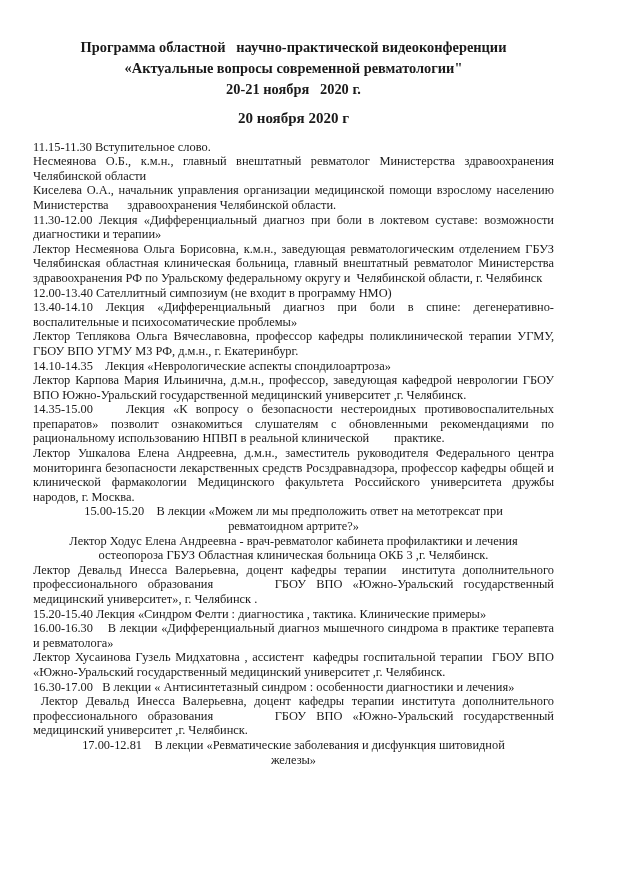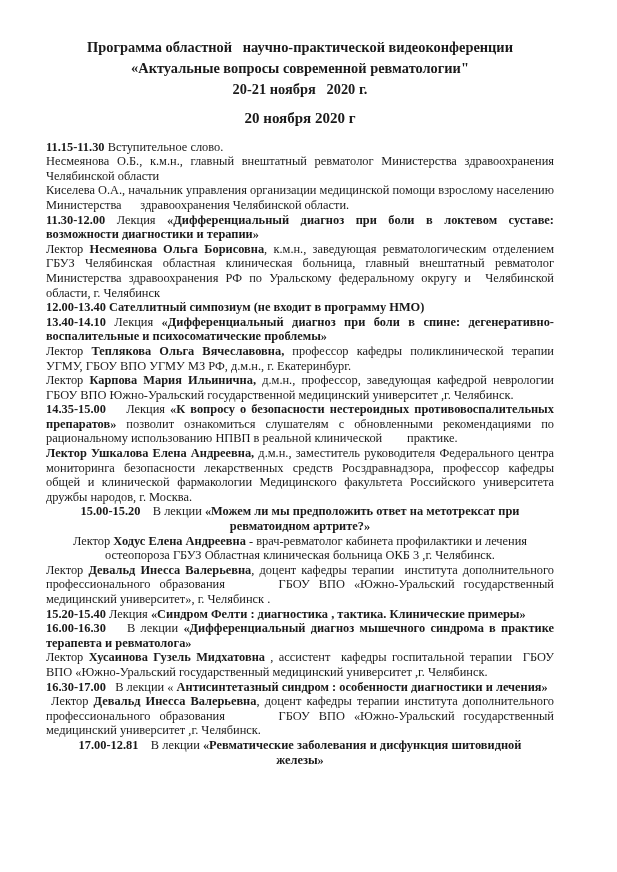--- a/index.html
+++ b/index.html
@@ -4,21 +4,21 @@
 <style>
   html, body { margin: 0; padding: 0; background: #ffffff; }
   .page {
     position: relative;
     width: 617px;
     height: 872px;
     box-sizing: border-box;
     background: #ffffff;
     color: #1a1a1a;
     font-family: "Liberation Serif", "DejaVu Serif", serif;
-    padding: 37px 63px 0 46px;
+    padding: 37px 63px 0 33px;
     overflow: hidden;
   }
   .doc-title {
     text-align: center;
     font-weight: bold;
     font-size: 14.4px;
     line-height: 21px;
     white-space: pre-wrap;
   }
   .session-date {
@@ -32,39 +32,40 @@
     margin-top: 14px;
     font-size: 12.4px;
     line-height: 14.6px;
   }
   .body-text p {
     margin: 0;
     text-align: justify;
     white-space: pre-wrap;
   }
   .body-text p.left { text-align: center; }
-  .b { font-weight: bold; }
+  .b { font-weight: normal; }
 </style>
 </head>
 <body>
 
 <div class="page">
   <header>
     <div class="doc-title" id="title-lines"><div>Программа областной   научно-практической видеоконференции</div><div>«Актуальные вопросы современной ревматологии"</div><div>20-21 ноября   2020 г.</div></div>
     <div class="session-date">20 ноября 2020 г</div>
   </header>
   <main class="body-text" id="paragraphs">
       <p><span class="b">11.15-11.30</span><span> Вступительное слово.</span></p>
       <p><span>Несмеянова О.Б., к.м.н., главный внештатный ревматолог Министерства здравоохранения Челябинской области</span></p>
       <p><span>Киселева О.А., начальник управления организации медицинской помощи взрослому населению Министерства      здравоохранения Челябинской области.</span></p>
       <p><span class="b">11.30-12.00</span><span> Лекция </span><span class="b">«Дифференциальный диагноз при боли в локтевом суставе: возможности диагностики и терапии»</span></p>
       <p><span>Лектор </span><span class="b">Несмеянова Ольга Борисовна</span><span>, к.м.н., заведующая ревматологическим отделением ГБУЗ Челябинская областная клиническая больница, главный внештатный ревматолог Министерства здравоохранения РФ по Уральскому федеральному округу и  Челябинской области, г. Челябинск</span></p>
       <p><span class="b">12.00-13.40 Сателлитный симпозиум (не входит в программу НМО)</span></p>
       <p><span class="b">13.40-14.10</span><span> Лекция </span><span class="b">«Дифференциальный диагноз при боли в спине: дегенеративно-воспалительные и психосоматические проблемы»</span></p>
       <p><span>Лектор </span><span class="b">Теплякова Ольга Вячеславовна,</span><span> профессор кафедры поликлинической терапии УГМУ, ГБОУ ВПО УГМУ МЗ РФ, д.м.н., г. Екатеринбург.</span></p>
+      <p><span class="b">14.10-14.35</span><span>    Лекция </span><span class="b">«Неврологические аспекты спондилоартроза»</span></p>
       <p><span>Лектор </span><span class="b">Карпова Мария Ильинична,</span><span> д.м.н., профессор, заведующая кафедрой неврологии ГБОУ ВПО Южно-Уральский государственной медицинский университет ,г. Челябинск.</span></p>
       <p><span class="b">14.35-15.00</span><span>    Лекция </span><span class="b">«К вопросу о безопасности нестероидных противовоспалительных препаратов»</span><span> позволит ознакомиться слушателям с обновленными рекомендациями по рациональному использованию НПВП в реальной клинической        практике.</span></p>
       <p><span class="b">Лектор Ушкалова Елена Андреевна,</span><span> д.м.н., заместитель руководителя Федерального центра мониторинга безопасности лекарственных средств Росздравнадзора, профессор кафедры общей и клинической фармакологии Медицинского факультета Российского университета дружбы народов, г. Москва.</span></p>
       <p class="left"><span class="b">15.00-15.20</span><span>    В лекции </span><span class="b">«Можем ли мы предположить ответ на метотрексат при
 ревматоидном артрите?»</span></p>
       <p class="left"><span>Лектор </span><span class="b">Ходус Елена Андреевна</span><span> - врач-ревматолог кабинета профилактики и лечения
 остеопороза ГБУЗ Областная клиническая больница ОКБ 3 ,г. Челябинск.</span></p>
       <p><span>Лектор </span><span class="b">Девальд Инесса Валерьевна</span><span>, доцент кафедры терапии  института дополнительного профессионального образования      ГБОУ ВПО «Южно-Уральский государственный медицинский университет», г. Челябинск .</span></p>
       <p><span class="b">15.20-15.40</span><span> Лекция </span><span class="b">«Синдром Фелти : диагностика , тактика. Клинические примеры»</span></p>
       <p><span class="b">16.00-16.30</span><span>    В лекции </span><span class="b">«Дифференциальный диагноз мышечного синдрома в практике терапевта и ревматолога»</span></p>

